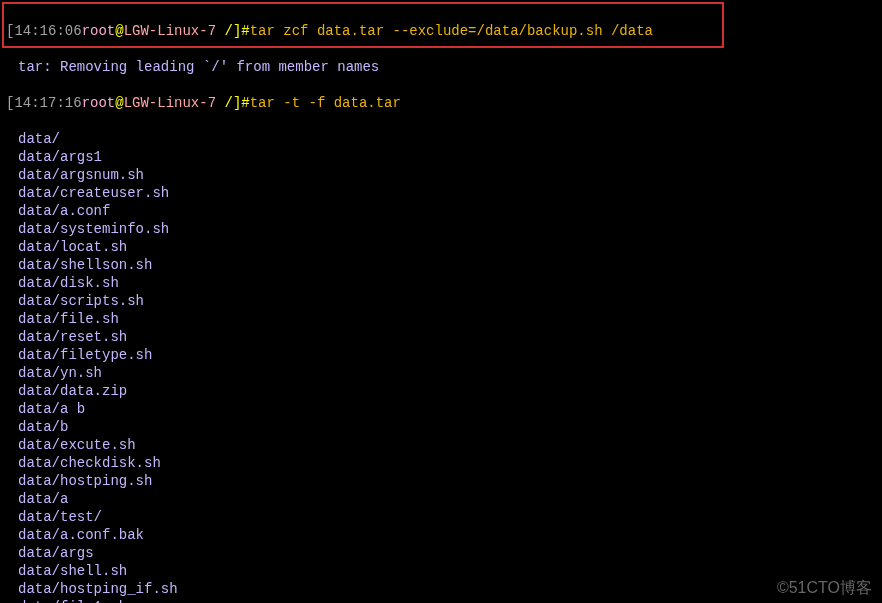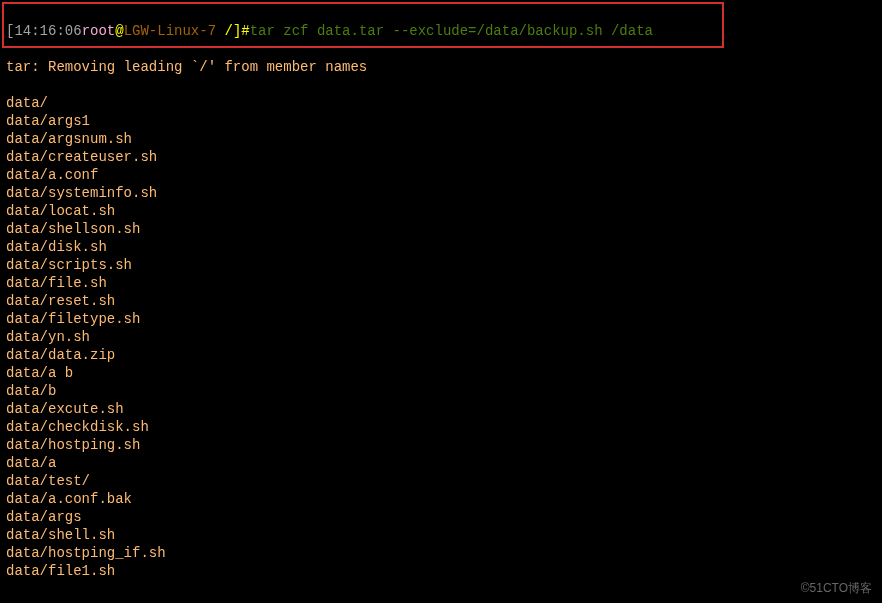--- a/index.html
+++ b/index.html
@@ -15,48 +15,49 @@
     overflow: hidden;
     position: relative;
   }
   .terminal {
     padding: 4px 6px;
     white-space: pre;
   }
   .time { color: #a3a3a3; }
   .user { color: #f9a8d4; }
   .at   { color: #ffff00; }
-  .host { color: #a16207; }
+  .host { color: #fca5a5; }
   .path { color: #ffff00; }
-  .cmd  { color: #4d7c0f; }
-  .out  { color: #fdba74; }
+  .cmd  { color: #eab308; }
+  .out  { color: #c4b5fd; margin-left: 12px; }
   .highlight-box {
     position: absolute;
     left: 2px;
     top: 2px;
     width: 718px;
     height: 42px;
     border: 2px solid #d03030;
     pointer-events: none;
   }
   .watermark {
     position: absolute;
     right: 10px;
     bottom: 6px;
     color: #666;
     font-family: Arial, sans-serif;
-    font-size: 12px;
+    font-size: 16px;
   }
   .line { display: block; }
 </style>
 </head>
 <body>
 
 <div class="terminal">
 <span class="line"><span class="time">[<span>14:16:06</span></span><span class="user">root</span><span class="at">@</span><span class="host">LGW-Linux-7</span><span class="path"> <span>/</span>]#</span><span class="cmd">tar zcf data.tar --exclude=/data/backup.sh /data</span></span>
 <span class="line out">tar: Removing leading `/' from member names</span>
+<span class="line"><span class="time">[<span>14:17:16</span></span><span class="user">root</span><span class="at">@</span><span class="host">LGW-Linux-7</span><span class="path"> <span>/</span>]#</span><span class="cmd">tar -t -f data.tar</span></span>
 <span id="listing-container"><span class="line out">data/</span><span class="line out">data/args1</span><span class="line out">data/argsnum.sh</span><span class="line out">data/createuser.sh</span><span class="line out">data/a.conf</span><span class="line out">data/systeminfo.sh</span><span class="line out">data/locat.sh</span><span class="line out">data/shellson.sh</span><span class="line out">data/disk.sh</span><span class="line out">data/scripts.sh</span><span class="line out">data/file.sh</span><span class="line out">data/reset.sh</span><span class="line out">data/filetype.sh</span><span class="line out">data/yn.sh</span><span class="line out">data/data.zip</span><span class="line out">data/a b</span><span class="line out">data/b</span><span class="line out">data/excute.sh</span><span class="line out">data/checkdisk.sh</span><span class="line out">data/hostping.sh</span><span class="line out">data/a</span><span class="line out">data/test/</span><span class="line out">data/a.conf.bak</span><span class="line out">data/args</span><span class="line out">data/shell.sh</span><span class="line out">data/hostping_if.sh</span><span class="line out">data/file1.sh</span></span>
 
 </div>
 
 <div class="highlight-box"></div>
 
 <div class="watermark">©51CTO博客</div>
 
 </body></html>

